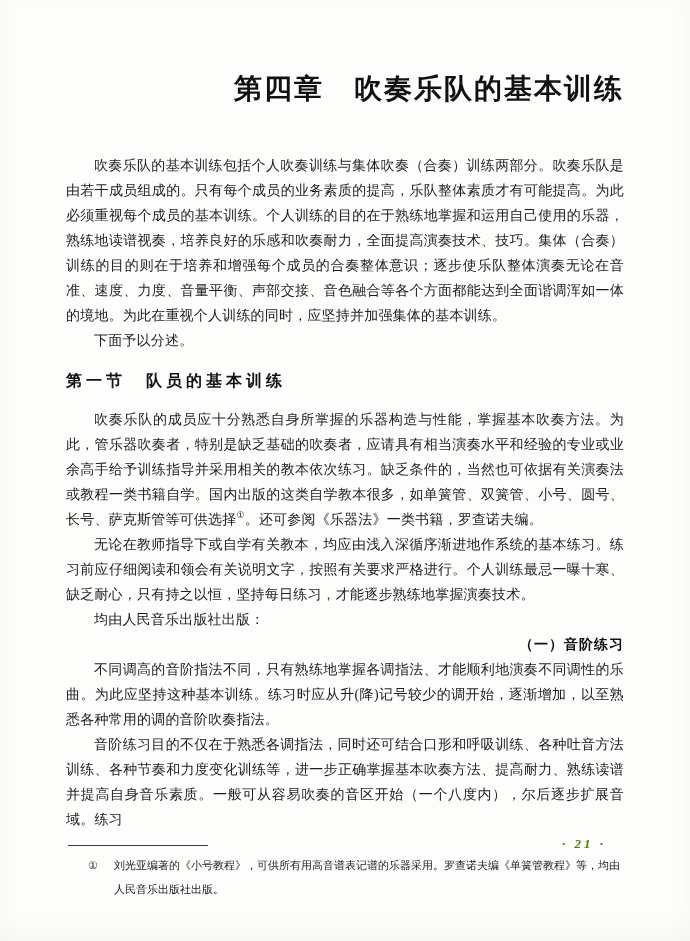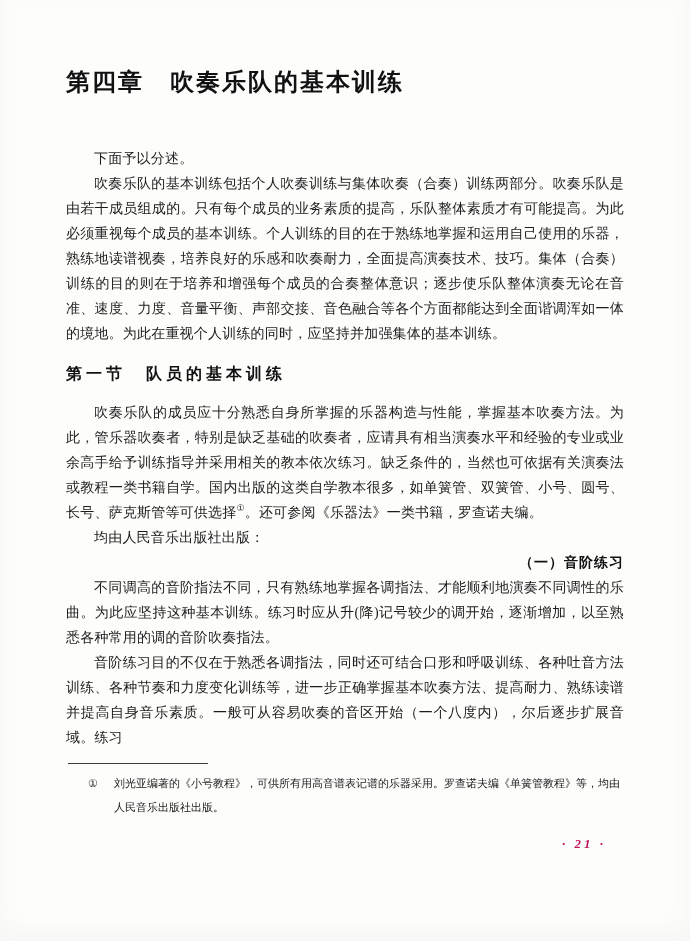--- a/index.html
+++ b/index.html
@@ -17,25 +17,25 @@
     color: #1a1a1a;
     box-shadow: inset 0 -10px 24px rgba(0,0,0,0.03);
   }
   .content {
     position: absolute;
     left: 66px;
     top: 58px;
     width: 558px;
   }
   .chapter-title {
-    margin: 8px 0 48px 0;
-    font-size: 24px;
+    margin: 15px 0 48px 0;
+    font-size: 28px;
     line-height: 32px;
     font-weight: 700;
-    text-align: left;
+    text-align: right;
     letter-spacing: 2px;
     color: #111;
   }
   p.body-para {
     margin: 0;
     font-size: 14px;
     line-height: 25px;
     text-align: justify;
     text-justify: inter-ideograph;
     text-indent: 2em;
@@ -87,39 +87,40 @@
     top: 0;
   }
   .page-number {
     position: absolute;
     top: 836px;
     right: 84px;
     font-size: 13px;
     font-style: italic;
     font-weight: 700;
     letter-spacing: 3px;
-    color: #be185d;
+    color: #4d7c0f;
   }
 </style>
 </head>
 <body>
 
 <div class="page">
   <div class="content">
 
     <h1 class="chapter-title">第四章　吹奏乐队的基本训练</h1>
 
+    <p class="body-para">吹奏乐队的基本训练包括个人吹奏训练与集体吹奏（合奏）训练两部分。吹奏乐队是由若干成员组成的。只有每个成员的业务素质的提高，乐队整体素质才有可能提高。为此必须重视每个成员的基本训练。个人训练的目的在于熟练地掌握和运用自己使用的乐器，熟练地读谱视奏，培养良好的乐感和吹奏耐力，全面提高演奏技术、技巧。集体（合奏）训练的目的则在于培养和增强每个成员的合奏整体意识；逐步使乐队整体演奏无论在音准、速度、力度、音量平衡、声部交接、音色融合等各个方面都能达到全面谐调浑如一体的境地。为此在重视个人训练的同时，应坚持并加强集体的基本训练。</p>
+
     <p class="body-para">下面予以分述。</p>
-
-    <p class="body-para">吹奏乐队的基本训练包括个人吹奏训练与集体吹奏（合奏）训练两部分。吹奏乐队是由若干成员组成的。只有每个成员的业务素质的提高，乐队整体素质才有可能提高。为此必须重视每个成员的基本训练。个人训练的目的在于熟练地掌握和运用自己使用的乐器，熟练地读谱视奏，培养良好的乐感和吹奏耐力，全面提高演奏技术、技巧。集体（合奏）训练的目的则在于培养和增强每个成员的合奏整体意识；逐步使乐队整体演奏无论在音准、速度、力度、音量平衡、声部交接、音色融合等各个方面都能达到全面谐调浑如一体的境地。为此在重视个人训练的同时，应坚持并加强集体的基本训练。</p>
 
     <h2 class="section-title">第一节　队员的基本训练</h2>
 
     <p class="body-para"><span>吹奏乐队的成员应十分熟悉自身所掌握的乐器构造与性能，掌握基本吹奏方法。为此，管乐器吹奏者，特别是缺乏基础的吹奏者，应请具有相当演奏水平和经验的专业或业余高手给予训练指导并采用相关的教本依次练习。缺乏条件的，当然也可依据有关演奏法或教程一类书籍自学。国内出版的这类自学教本很多，如单簧管、双簧管、小号、圆号、长号、萨克斯管等可供选择</span><sup class="footnote-ref">①</sup><span>。还可参阅《乐器法》一类书籍，罗查诺夫编。</span></p>
 
+    <p class="body-para">无论在教师指导下或自学有关教本，均应由浅入深循序渐进地作系统的基本练习。练习前应仔细阅读和领会有关说明文字，按照有关要求严格进行。个人训练最忌一曝十寒、缺乏耐心，只有持之以恒，坚持每日练习，才能逐步熟练地掌握演奏技术。</p>
 
     <p class="body-para">均由人民音乐出版社出版：</p>
 
     <p class="sub-heading">（一）音阶练习</p>
 
     <p class="body-para">不同调高的音阶指法不同，只有熟练地掌握各调指法、才能顺利地演奏不同调性的乐曲。为此应坚持这种基本训练。练习时应从升(降)记号较少的调开始，逐渐增加，以至熟悉各种常用的调的音阶吹奏指法。</p>
 
     <p class="body-para">音阶练习目的不仅在于熟悉各调指法，同时还可结合口形和呼吸训练、各种吐音方法训练、各种节奏和力度变化训练等，进一步正确掌握基本吹奏方法、提高耐力、熟练读谱并提高自身音乐素质。一般可从容易吹奏的音区开始（一个八度内），尔后逐步扩展音域。练习</p>
 
     <hr class="footnote-rule">

